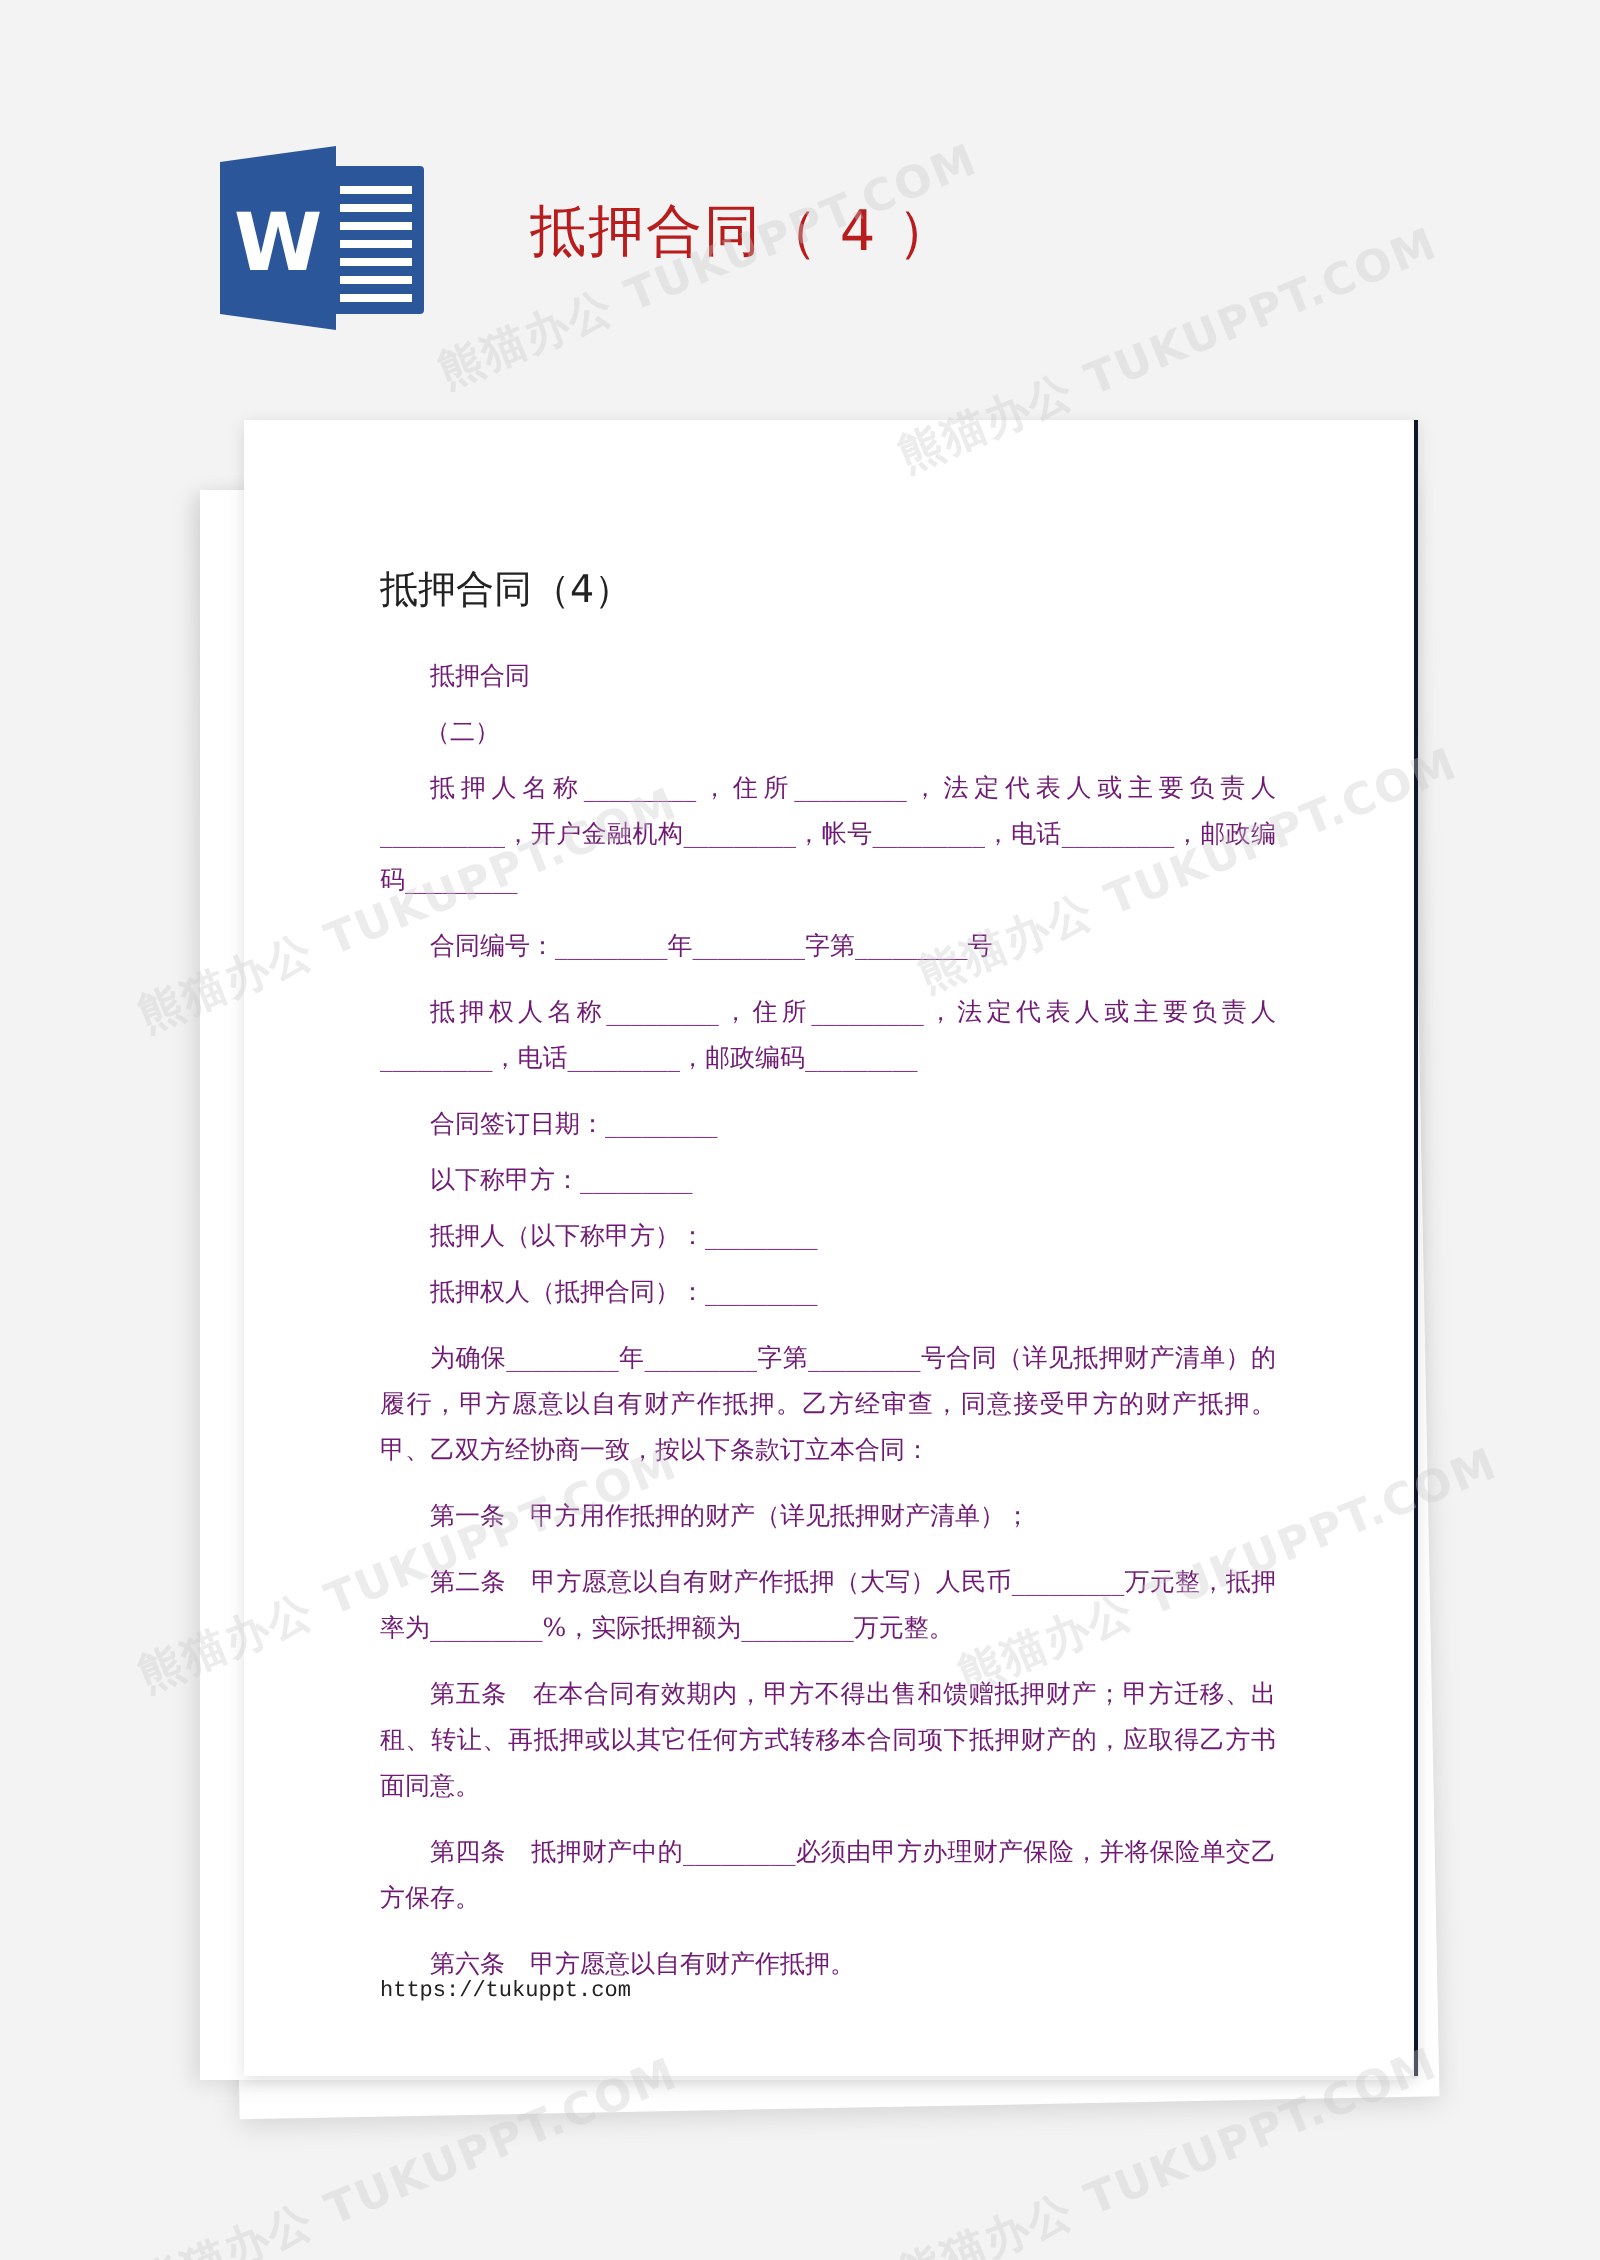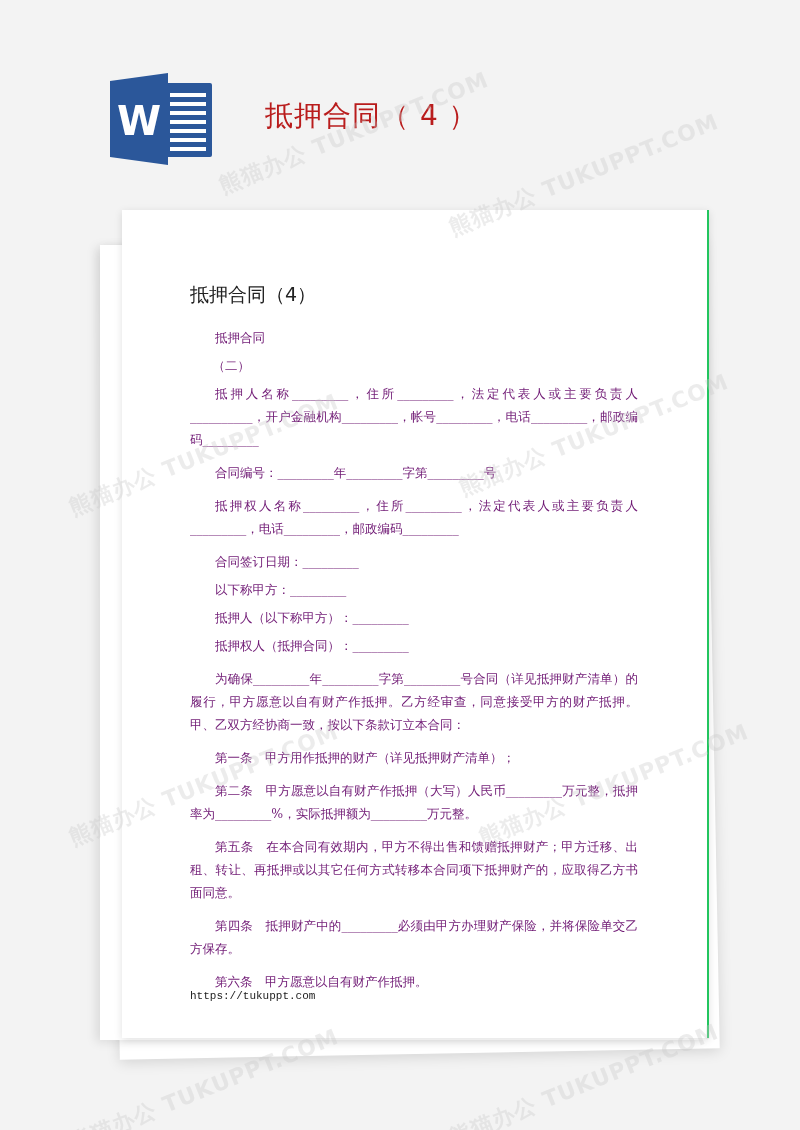--- a/index.html
+++ b/index.html
@@ -61,21 +61,21 @@
       width: 604px; height: 795px;
       background: #fff;
       box-shadow: -4px 2px 10px rgba(0,0,0,0.10);
     }
     .page {
       position: absolute;
       left: 122px; top: 210px;
       width: 585px; height: 828px;
       background: #fff;
       box-shadow: 0 2px 8px rgba(0,0,0,0.12);
-      border-right: 2px solid #22c55e;
+      border-right: 2px solid #0f172a;
       z-index: 2;
     }
     .doc-title {
       position: absolute;
       left: 68px; top: 72px;
       font-family: "DejaVu Sans", "Liberation Sans", sans-serif;
       font-size: 19px;
       color: #222;
       white-space: nowrap;
     }

